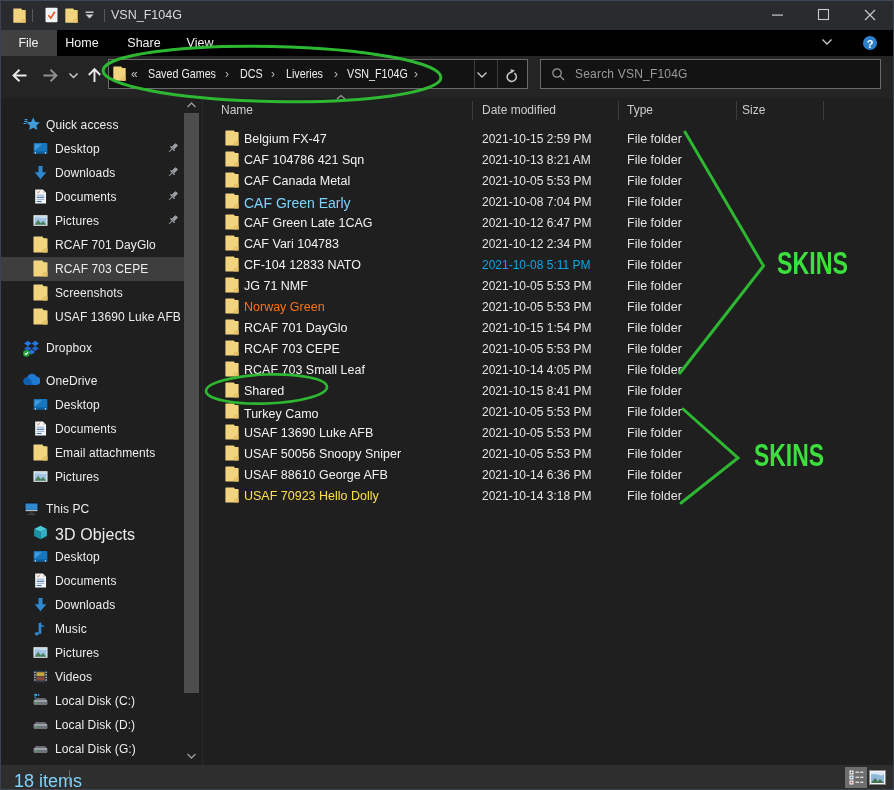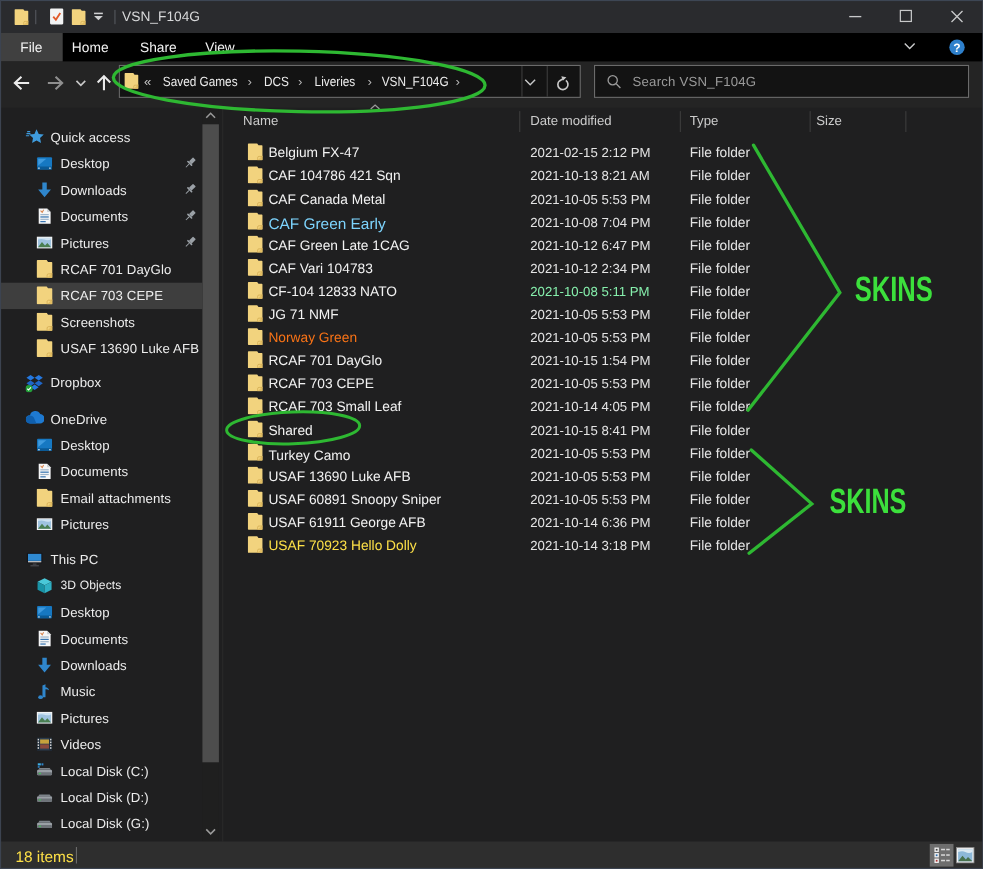--- a/index.html
+++ b/index.html
@@ -256,21 +256,21 @@
     <use href="#i-pic"></use>
   </svg>
 <div class="abs t12" style="left:55px;top:470.5px;color:#ededed;font-size:12px;letter-spacing:0.1px;white-space:nowrap">Pictures</div>
 <svg class="abs" style="left:23px;top:500.0px" width="17" height="17">
     <use href="#i-pc"></use>
   </svg>
 <div class="abs t12" style="left:46px;top:502.5px;color:#ededed;font-size:12px;letter-spacing:0.1px;white-space:nowrap">This PC</div>
 <svg class="abs" style="left:32px;top:524.0px" width="17" height="17">
     <use href="#i-cube"></use>
   </svg>
-<div class="abs t12" style="left:55px;top:526.5px;color:#ededed;font-size:11px;letter-spacing:0.1px;white-space:nowrap">3D Objects</div>
+<div class="abs t12" style="left:55px;top:526.5px;color:#ededed;font-size:16px;letter-spacing:0.1px;white-space:nowrap">3D Objects</div>
 <svg class="abs" style="left:32px;top:548.0px" width="17" height="17">
     <use href="#i-desktop"></use>
   </svg>
 <div class="abs t12" style="left:55px;top:550.5px;color:#ededed;font-size:12px;letter-spacing:0.1px;white-space:nowrap">Desktop</div>
 <svg class="abs" style="left:32px;top:572.0px" width="17" height="17">
     <use href="#i-doc"></use>
   </svg>
 <div class="abs t12" style="left:55px;top:574.5px;color:#ededed;font-size:12px;letter-spacing:0.1px;white-space:nowrap">Documents</div>
 <svg class="abs" style="left:32px;top:596.0px" width="17" height="17">
     <use href="#i-down"></use>
@@ -317,21 +317,21 @@
 <div class="abs t12" style="left:627px;top:104px;color:#cccccc;font-size:12px">Type</div>
 <div class="abs t12" style="left:742px;top:104px;color:#cccccc;font-size:12px">Size</div>
 <div class="abs" style="left:472px;top:101px;width:1px;height:19px;background:#3c3c3c"></div>
 <div class="abs" style="left:618px;top:101px;width:1px;height:19px;background:#3c3c3c"></div>
 <div class="abs" style="left:736px;top:101px;width:1px;height:19px;background:#3c3c3c"></div>
 <div class="abs" style="left:823px;top:101px;width:1px;height:19px;background:#3c3c3c"></div>
 <svg class="abs" style="left:224px;top:130.0px" width="16" height="16">
     <use href="#i-folder"></use>
   </svg>
 <div class="abs t12" style="left:244px;top:132.5px;color:#f2f2f2;font-size:12.5px;white-space:nowrap">Belgium FX-47</div>
-<div class="abs t12" style="left:482px;top:133.0px;color:#e4e4e4;font-size:12px;white-space:nowrap">2021-02-15 2:12 PM</div>
+<div class="abs t12" style="left:482px;top:133.0px;color:#e4e4e4;font-size:12px;white-space:nowrap">2021-10-15 2:59 PM</div>
 <div class="abs t12" style="left:627px;top:133.0px;color:#e4e4e4;font-size:12.5px;white-space:nowrap">File folder</div>
 <svg class="abs" style="left:224px;top:151.0px" width="16" height="16">
     <use href="#i-folder"></use>
   </svg>
 <div class="abs t12" style="left:244px;top:153.5px;color:#f2f2f2;font-size:12.5px;white-space:nowrap">CAF 104786 421 Sqn</div>
 <div class="abs t12" style="left:482px;top:154.0px;color:#e4e4e4;font-size:12px;white-space:nowrap">2021-10-13 8:21 AM</div>
 <div class="abs t12" style="left:627px;top:154.0px;color:#e4e4e4;font-size:12.5px;white-space:nowrap">File folder</div>
 <svg class="abs" style="left:224px;top:172.0px" width="16" height="16">
     <use href="#i-folder"></use>
   </svg>
@@ -353,21 +353,21 @@
 <svg class="abs" style="left:224px;top:235.0px" width="16" height="16">
     <use href="#i-folder"></use>
   </svg>
 <div class="abs t12" style="left:244px;top:237.5px;color:#f2f2f2;font-size:12.5px;white-space:nowrap">CAF Vari 104783</div>
 <div class="abs t12" style="left:482px;top:238.0px;color:#e4e4e4;font-size:12px;white-space:nowrap">2021-10-12 2:34 PM</div>
 <div class="abs t12" style="left:627px;top:238.0px;color:#e4e4e4;font-size:12.5px;white-space:nowrap">File folder</div>
 <svg class="abs" style="left:224px;top:256.0px" width="16" height="16">
     <use href="#i-folder"></use>
   </svg>
 <div class="abs t12" style="left:244px;top:258.5px;color:#f2f2f2;font-size:12.5px;white-space:nowrap">CF-104 12833 NATO</div>
-<div class="abs t12" style="left:482px;top:259.0px;color:#86efac;font-size:12px;white-space:nowrap">2021-10-08 5:11 PM</div>
+<div class="abs t12" style="left:482px;top:259.0px;color:#0ea5e9;font-size:12px;white-space:nowrap">2021-10-08 5:11 PM</div>
 <div class="abs t12" style="left:627px;top:259.0px;color:#e4e4e4;font-size:12.5px;white-space:nowrap">File folder</div>
 <svg class="abs" style="left:224px;top:277.0px" width="16" height="16">
     <use href="#i-folder"></use>
   </svg>
 <div class="abs t12" style="left:244px;top:279.5px;color:#f2f2f2;font-size:12.5px;white-space:nowrap">JG 71 NMF</div>
 <div class="abs t12" style="left:482px;top:280.0px;color:#e4e4e4;font-size:12px;white-space:nowrap">2021-10-05 5:53 PM</div>
 <div class="abs t12" style="left:627px;top:280.0px;color:#e4e4e4;font-size:12.5px;white-space:nowrap">File folder</div>
 <svg class="abs" style="left:224px;top:298.0px" width="16" height="16">
     <use href="#i-folder"></use>
   </svg>
@@ -406,37 +406,37 @@
 <div class="abs t12" style="left:627px;top:406.0px;color:#e4e4e4;font-size:12.5px;white-space:nowrap">File folder</div>
 <svg class="abs" style="left:224px;top:424.0px" width="16" height="16">
     <use href="#i-folder"></use>
   </svg>
 <div class="abs t12" style="left:244px;top:426.5px;color:#f2f2f2;font-size:12.5px;white-space:nowrap">USAF 13690 Luke AFB</div>
 <div class="abs t12" style="left:482px;top:427.0px;color:#e4e4e4;font-size:12px;white-space:nowrap">2021-10-05 5:53 PM</div>
 <div class="abs t12" style="left:627px;top:427.0px;color:#e4e4e4;font-size:12.5px;white-space:nowrap">File folder</div>
 <svg class="abs" style="left:224px;top:445.0px" width="16" height="16">
     <use href="#i-folder"></use>
   </svg>
-<div class="abs t12" style="left:244px;top:447.5px;color:#f2f2f2;font-size:12.5px;white-space:nowrap">USAF 60891 Snoopy Sniper</div>
+<div class="abs t12" style="left:244px;top:447.5px;color:#f2f2f2;font-size:12.5px;white-space:nowrap">USAF 50056 Snoopy Sniper</div>
 <div class="abs t12" style="left:482px;top:448.0px;color:#e4e4e4;font-size:12px;white-space:nowrap">2021-10-05 5:53 PM</div>
 <div class="abs t12" style="left:627px;top:448.0px;color:#e4e4e4;font-size:12.5px;white-space:nowrap">File folder</div>
 <svg class="abs" style="left:224px;top:466.0px" width="16" height="16">
     <use href="#i-folder"></use>
   </svg>
-<div class="abs t12" style="left:244px;top:468.5px;color:#f2f2f2;font-size:12.5px;white-space:nowrap">USAF 61911 George AFB</div>
+<div class="abs t12" style="left:244px;top:468.5px;color:#f2f2f2;font-size:12.5px;white-space:nowrap">USAF 88610 George AFB</div>
 <div class="abs t12" style="left:482px;top:469.0px;color:#e4e4e4;font-size:12px;white-space:nowrap">2021-10-14 6:36 PM</div>
 <div class="abs t12" style="left:627px;top:469.0px;color:#e4e4e4;font-size:12.5px;white-space:nowrap">File folder</div>
 <svg class="abs" style="left:224px;top:487.0px" width="16" height="16">
     <use href="#i-folder"></use>
   </svg>
 <div class="abs t12" style="left:244px;top:489.5px;color:#fde047;font-size:12.5px;white-space:nowrap">USAF 70923 Hello Dolly</div>
 <div class="abs t12" style="left:482px;top:490.0px;color:#e4e4e4;font-size:12px;white-space:nowrap">2021-10-14 3:18 PM</div>
 <div class="abs t12" style="left:627px;top:490.0px;color:#e4e4e4;font-size:12.5px;white-space:nowrap">File folder</div>
 <div class="abs" style="left:0;top:765px;width:894px;height:25px;background:#2e2e2e"></div>
-<div class="abs t12" style="left:14px;top:772px;color:#fde047;font-size:14px">18 items</div>
+<div class="abs t12" style="left:14px;top:772px;color:#7dd3fc;font-size:18px">18 items</div>
 <div class="abs" style="left:69px;top:770px;width:1px;height:15px;background:#6a6a6a"></div>
 <svg class="abs" style="left:845px;top:767px" width="22" height="21" viewBox="0 0 22 21">
 <rect x="0" y="0" width="22" height="21" fill="#6e6e6e"></rect>
 <rect x="4.5" y="3.5" width="4" height="4" fill="#f2f2f2"></rect>
     <rect x="5.7" y="4.7" width="1.6" height="1.6" fill="#444"></rect>
 <rect x="4.5" y="8.5" width="4" height="4" fill="#f2f2f2"></rect>
     <rect x="5.7" y="9.7" width="1.6" height="1.6" fill="#2f6fae"></rect>
 <rect x="4.5" y="13.5" width="4" height="4" fill="#f2f2f2"></rect>
     <rect x="5.7" y="14.7" width="1.6" height="1.6" fill="#a33"></rect>
 <rect x="10.5" y="4.6" width="3.6" height="1.4" fill="#d8d8d8"></rect>

